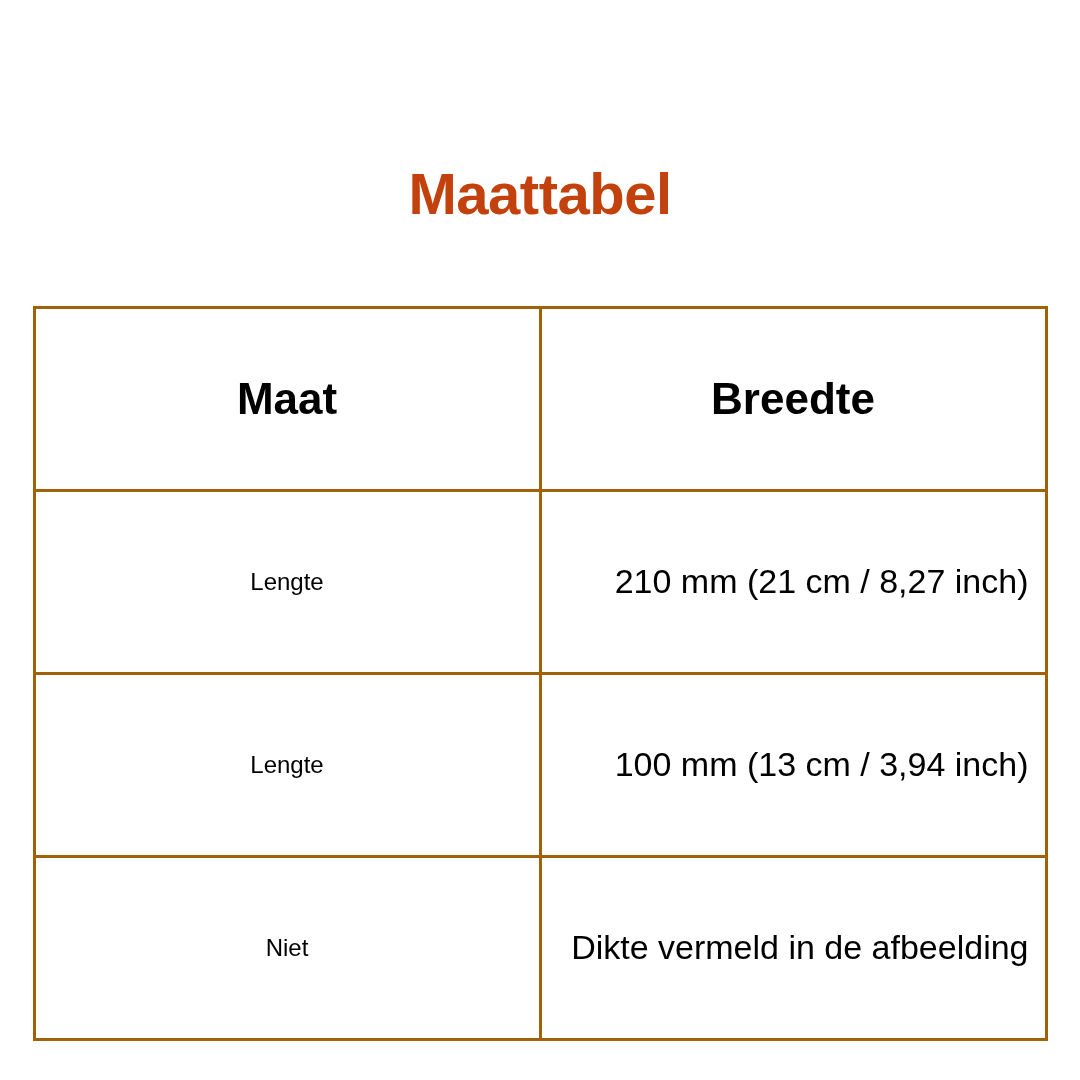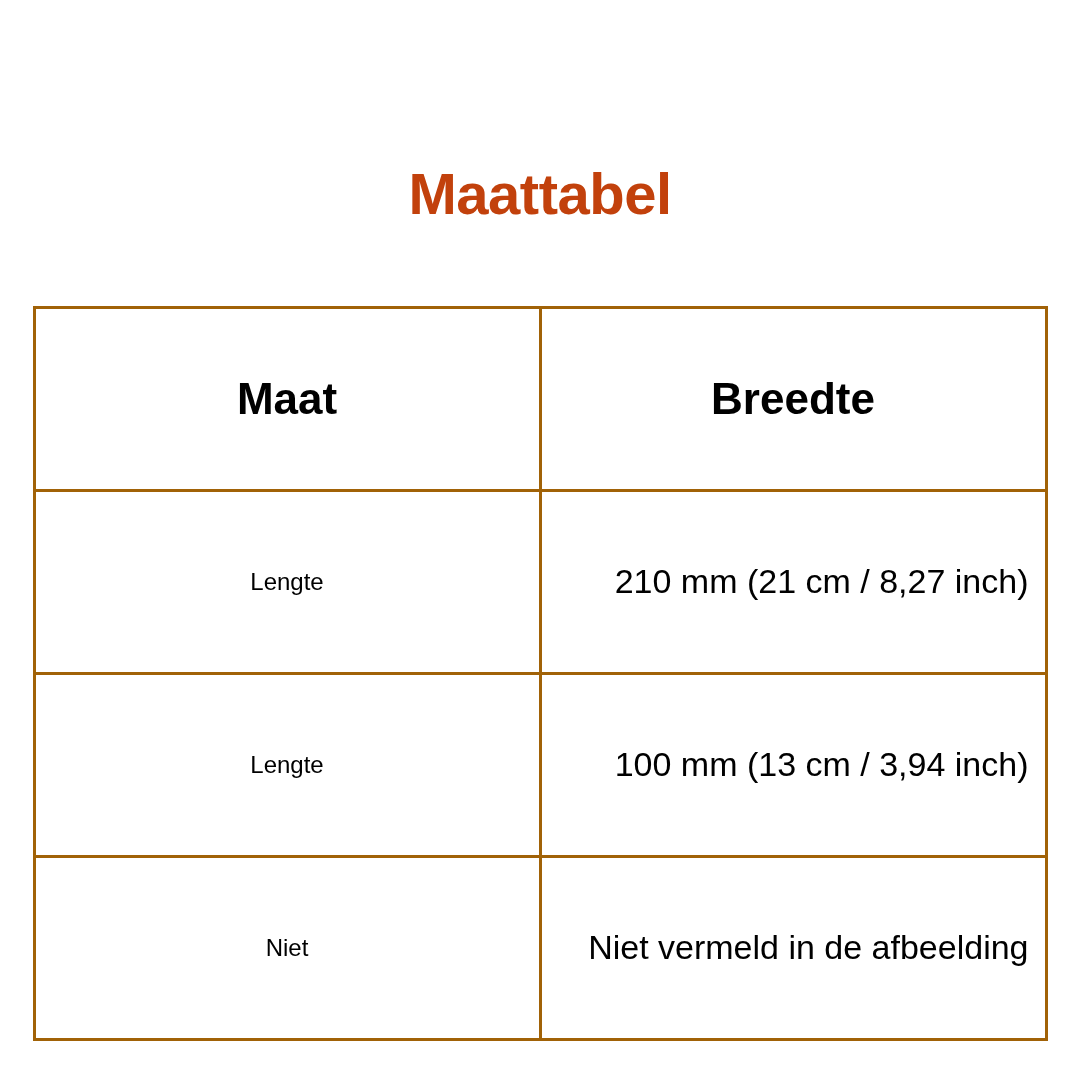--- a/index.html
+++ b/index.html
@@ -97,19 +97,19 @@
         <tr>
           <td class="body-cell cell-label">Lengte</td>
           <td class="body-cell cell-value">210 mm (21 cm / 8,27 inch)</td>
         </tr>
         <tr>
           <td class="body-cell cell-label">Lengte</td>
           <td class="body-cell cell-value">100 mm (13 cm / 3,94 inch)</td>
         </tr>
         <tr>
           <td class="body-cell cell-label">Niet</td>
-          <td class="body-cell cell-value">Niet vermeld in de afbeelding</td>
+          <td class="body-cell cell-value">Dikte vermeld in de afbeelding</td>
         </tr>
       </tbody>
     </table>
   </div>
 
 </div>
 
 </body></html>

